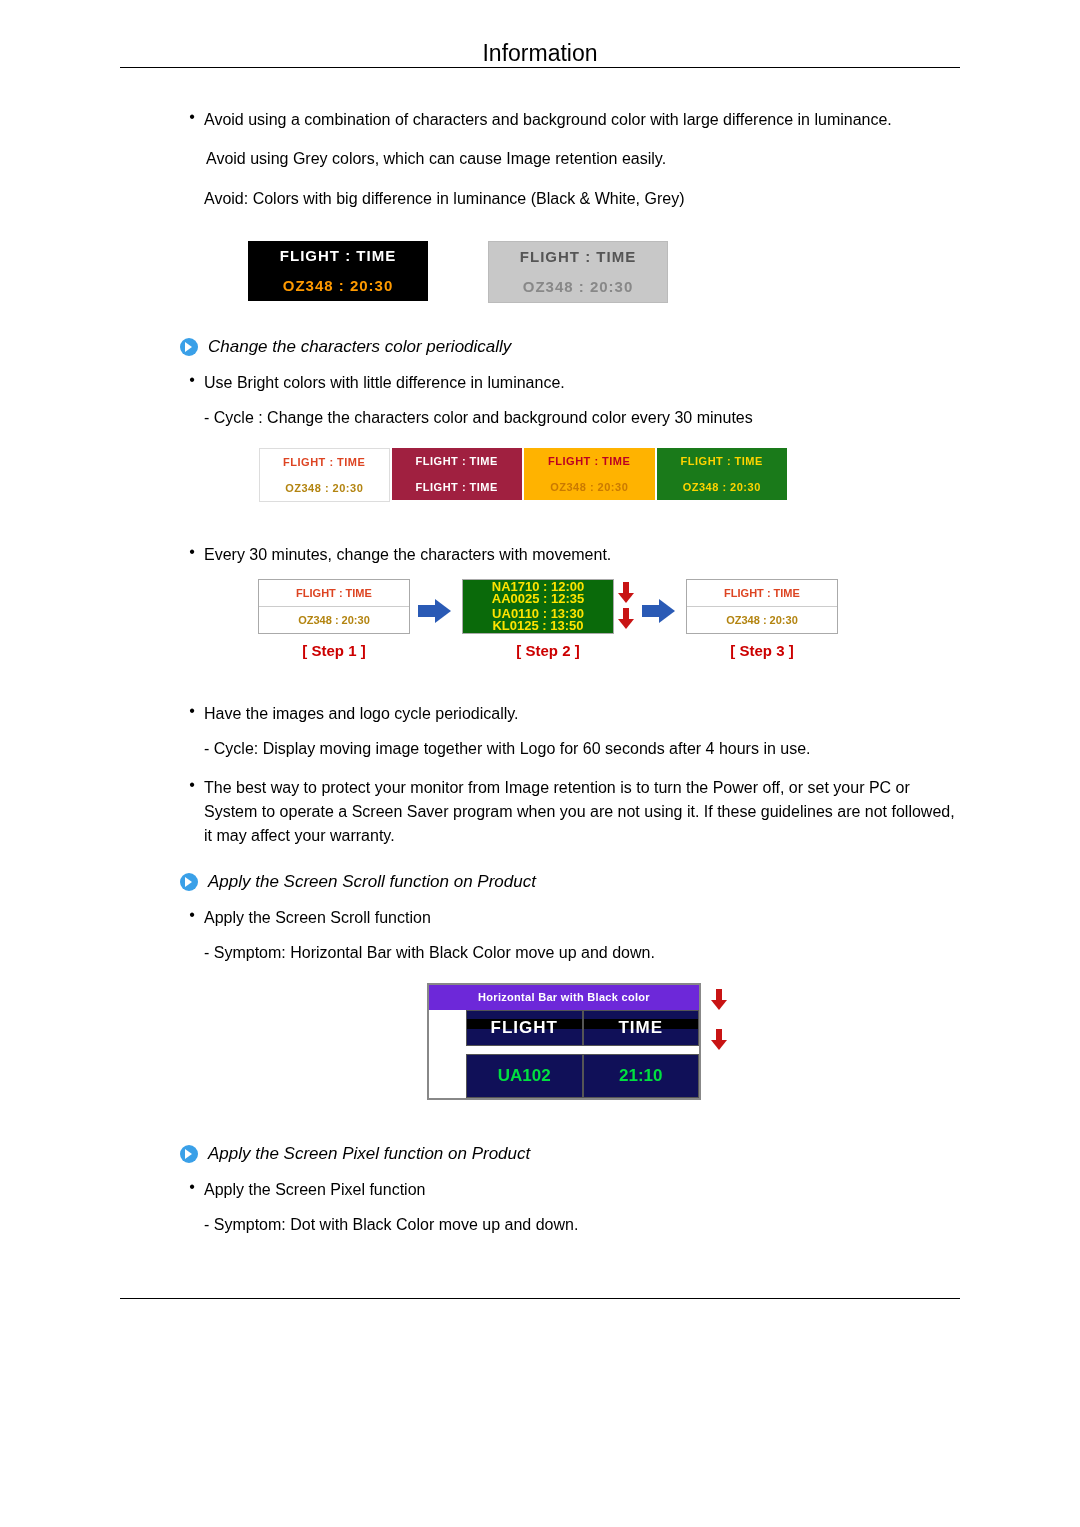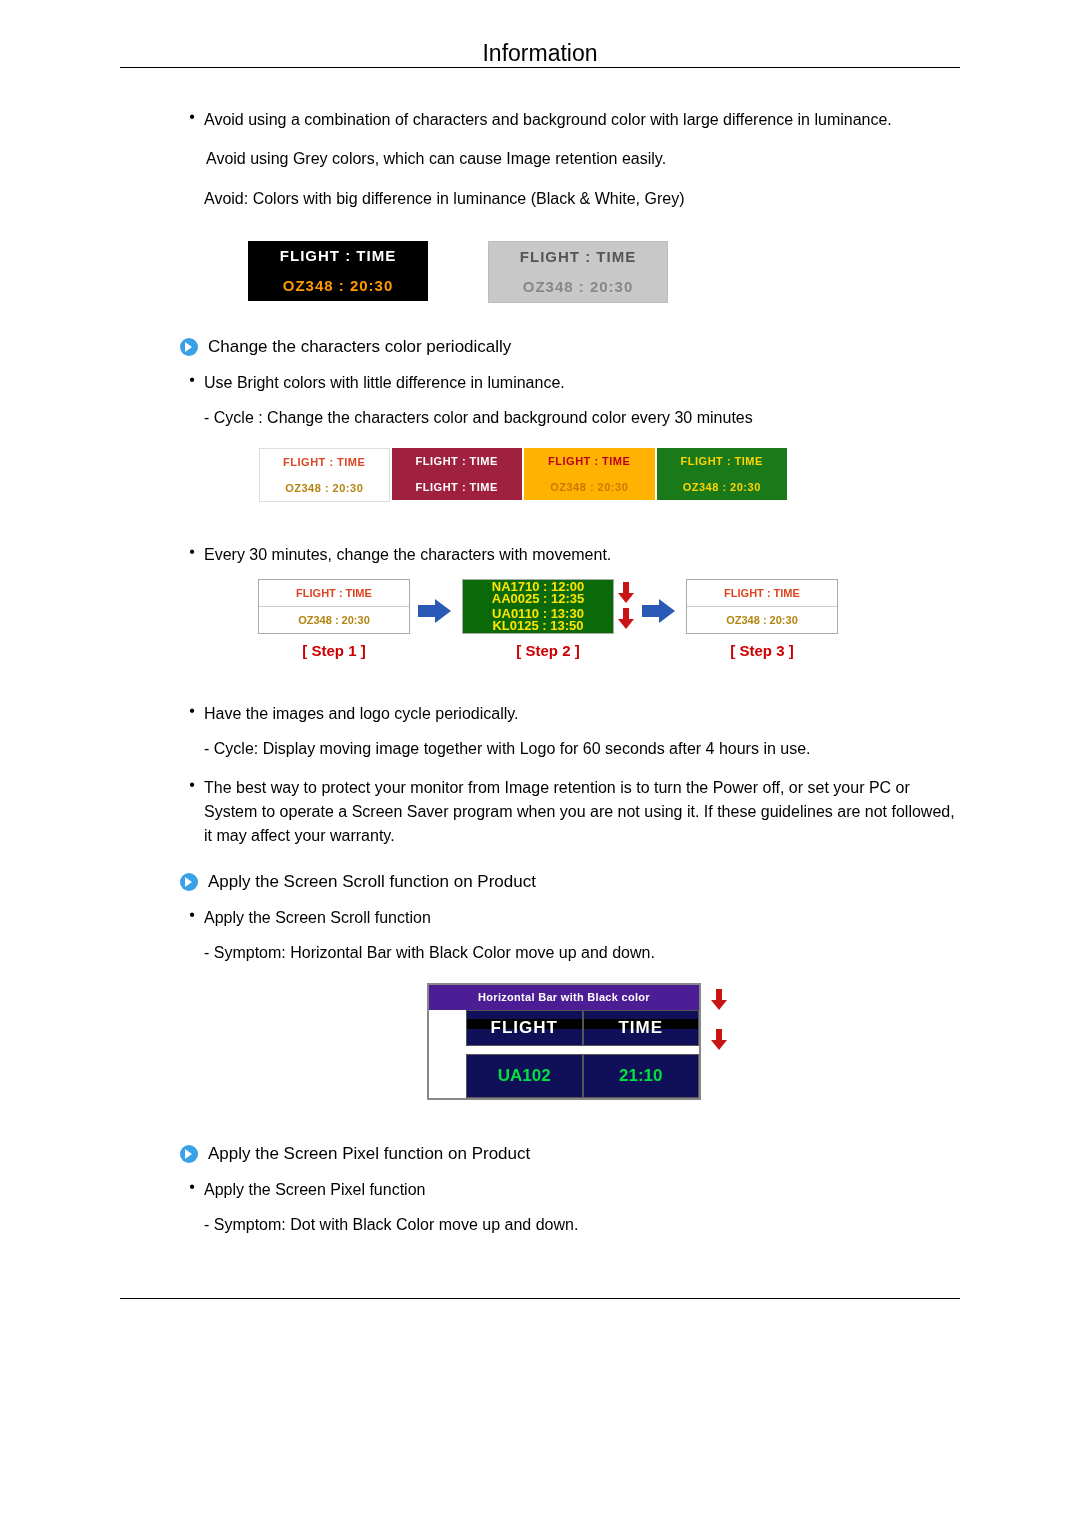--- a/index.html
+++ b/index.html
@@ -67,20 +67,21 @@
     position: absolute;
     left: 5px;
     top: 4px;
     width: 0;
     height: 0;
     border-top: 5px solid transparent;
     border-bottom: 5px solid transparent;
     border-left: 7px solid #fff;
   }
   .arrow-heading-text {
+    font-style: italic;
     font-size: 17px;
   }
 
   
   .fig1 {
     display: flex;
     gap: 60px;
     margin: 30px 0 10px 44px;
   }
   .fig1-box {
@@ -242,21 +243,21 @@
     display: flex;
     align-items: flex-start;
     margin: 18px auto 20px auto;
     width: 310px;
   }
   .fig4-table {
     border: 2px solid #888;
     width: 270px;
   }
   .fig4-caption {
-    background: #4c1d95;
+    background: #6d28d9;
     color: #fff;
     text-align: center;
     font-size: 11px;
     font-weight: bold;
     padding: 4px 0;
     letter-spacing: 0.3px;
   }
   .fig4-row {
     display: flex;
     height: 44px;

